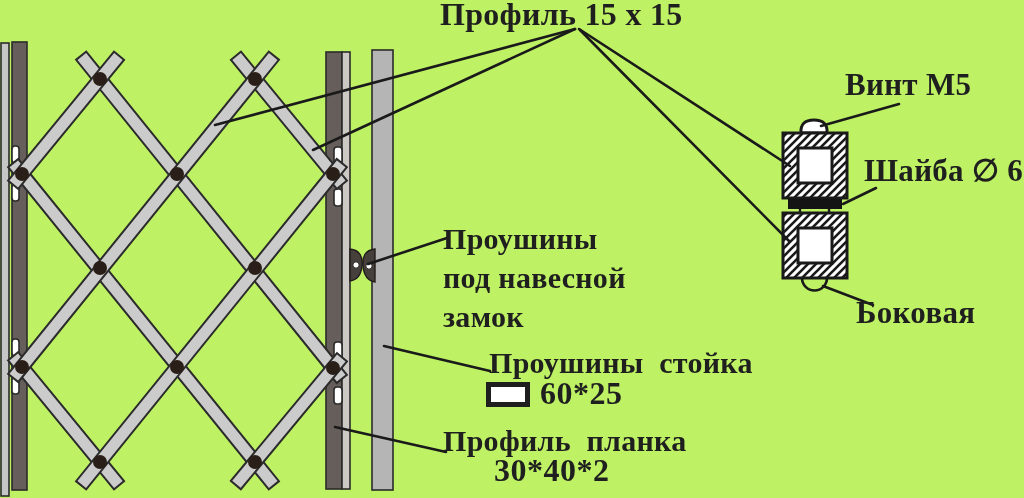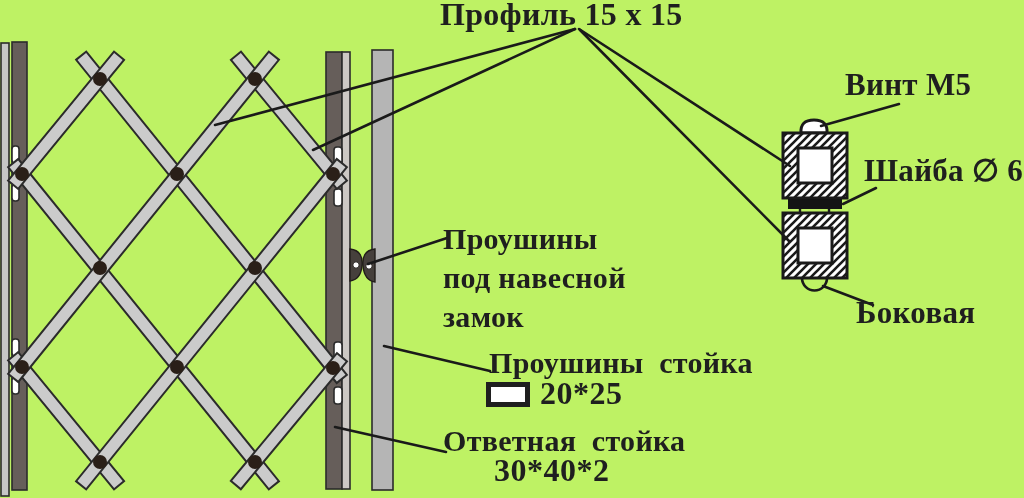--- a/index.html
+++ b/index.html
@@ -125,18 +125,18 @@
   </svg>
 
   <div class="lbl big" id="profile-label">Профиль 15 х 15</div>
   <div class="lbl big" id="vint-label">Винт М5</div>
   <div class="lbl big" id="shayba-label">Шайба ∅ 6</div>
   <div class="lbl big" id="svarka-label">Боковая</div>
   <div class="lbl mid" id="proushiny-label">Проушины
 под навесной
 замок</div>
   <div class="lbl mid" id="bokovaya-label">Проушины  стойка</div>
-  <div class="lbl num" id="size-4025">20*25</div>
-  <div class="lbl mid" id="otvetnaya-label">Ответная  стойка</div>
+  <div class="lbl num" id="size-4025">60*25</div>
+  <div class="lbl mid" id="otvetnaya-label">Профиль  планка</div>
   <div class="lbl num" id="size-30302">30*40*2</div>
 
   <div class="rect-symbol"></div>
 </div>
 
 </body></html>

